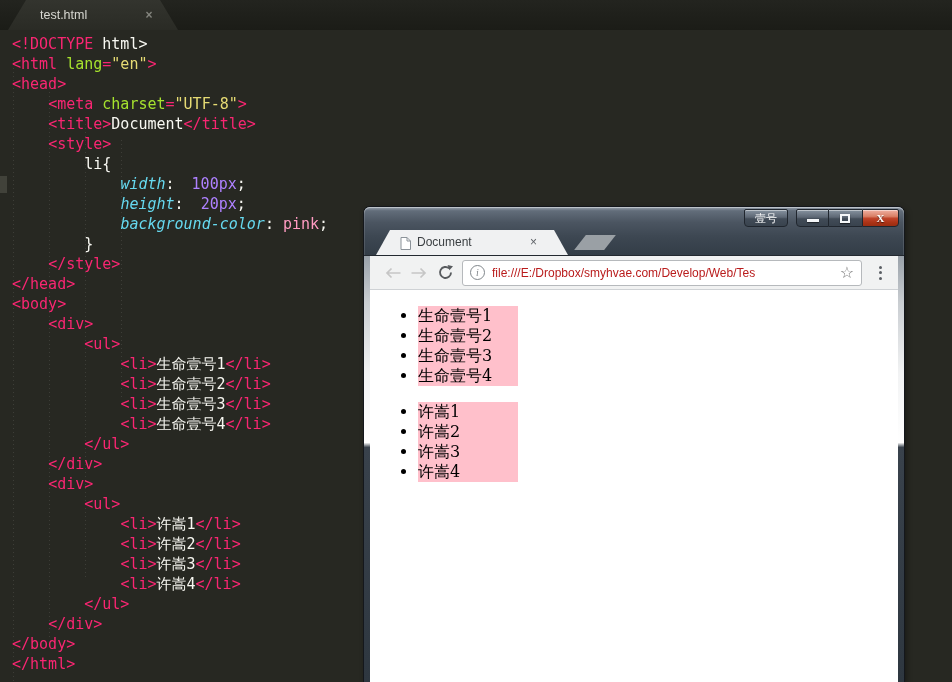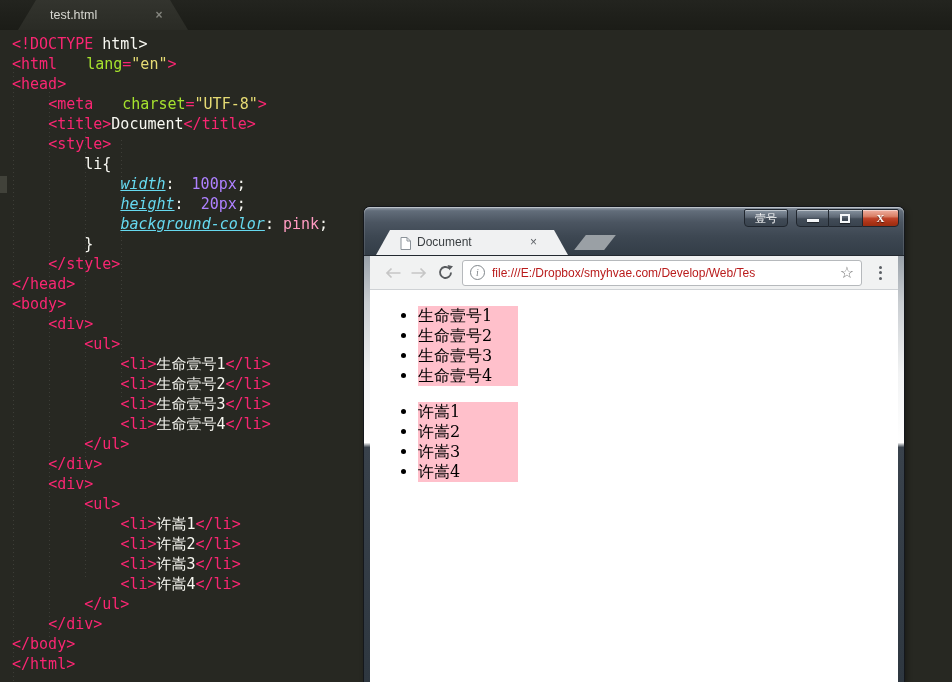--- a/index.html
+++ b/index.html
@@ -3,44 +3,44 @@
 <meta charset="utf-8">
 <style>
   * { margin:0; padding:0; box-sizing:border-box; }
   html,body { width:952px; height:682px; overflow:hidden; }
   body { background:#272822; font-family:"Liberation Sans",sans-serif; position:relative; }
 
   
   .editor { position:absolute; inset:0; }
   .editor-tabbar { position:absolute; left:0; top:0; width:952px; height:30px;
     background:linear-gradient(180deg,#23241f,#1b1c17); }
-  .editor-tab { position:absolute; left:18px; top:0; width:170px; height:30px;
+  .editor-tab { position:absolute; left:8px; top:0; width:170px; height:30px;
     background:linear-gradient(180deg,#33342e,#2a2b25);
     clip-path:polygon(18px 0, 152px 0, 170px 100%, 0 100%); cursor:default; }
   .editor-tab-label { position:absolute; left:32px; top:0; line-height:30px;
     font-size:12.5px; color:#d8d8d2; }
   .editor-tab-close { position:absolute; right:22px; top:8px; width:14px; height:14px;
     color:#84857e; font-size:12px; font-weight:bold; text-align:center; line-height:14px; }
 
   .code { position:absolute; left:0; top:30px; right:0; bottom:0;
     font-family:"DejaVu Sans Mono",monospace; font-size:15px; line-height:20px;
     padding:4px 0 0 12px; white-space:pre; color:#f8f8f2;
     background-image:
       repeating-linear-gradient(to bottom, rgba(248,248,242,.10) 0 1px, transparent 1px 4px),
       repeating-linear-gradient(to bottom, rgba(248,248,242,.10) 0 1px, transparent 1px 4px),
       repeating-linear-gradient(to bottom, rgba(248,248,242,.10) 0 1px, transparent 1px 4px),
       repeating-linear-gradient(to bottom, rgba(248,248,242,.10) 0 1px, transparent 1px 4px);
     background-size:1px 640px,1px 560px,1px 460px,1px 260px;
     background-position:13px 30px,49px 50px,85px 90px,121px 110px;
     background-repeat:no-repeat; }
   .line { height:20px; }
   .tok-tag  { color:#f92672; }
-  .tok-attr { color:#a6e22e;margin-left:20px; }
+  .tok-attr { color:#a6e22e; }
   .tok-str  { color:#e6db74; }
-  .tok-prop { color:#66d9ef; font-style:italic;text-decoration:underline; }
+  .tok-prop { color:#66d9ef; font-style:italic; }
   .tok-num  { color:#ae81ff;margin-left:8px; }
   .tok-pink { color:#ff9bc2;text-align:center; }
   .tok-plain{ color:#f8f8f2; }
   .gutter-mark { position:absolute; left:0; top:176px; width:7px; height:17px; background:#41423a; }
 
   
   .browser { position:absolute; left:364px; top:207px; width:540px; height:475px;
     border-radius:6px 6px 0 0;
     background:linear-gradient(180deg,#6a7480 0%,#98a0a8 10%,#c9cdd1 20%,#f2f3f4 35%,
       #ffffff 49.6%,#39424c 50.6%,#2e3740 100%);

